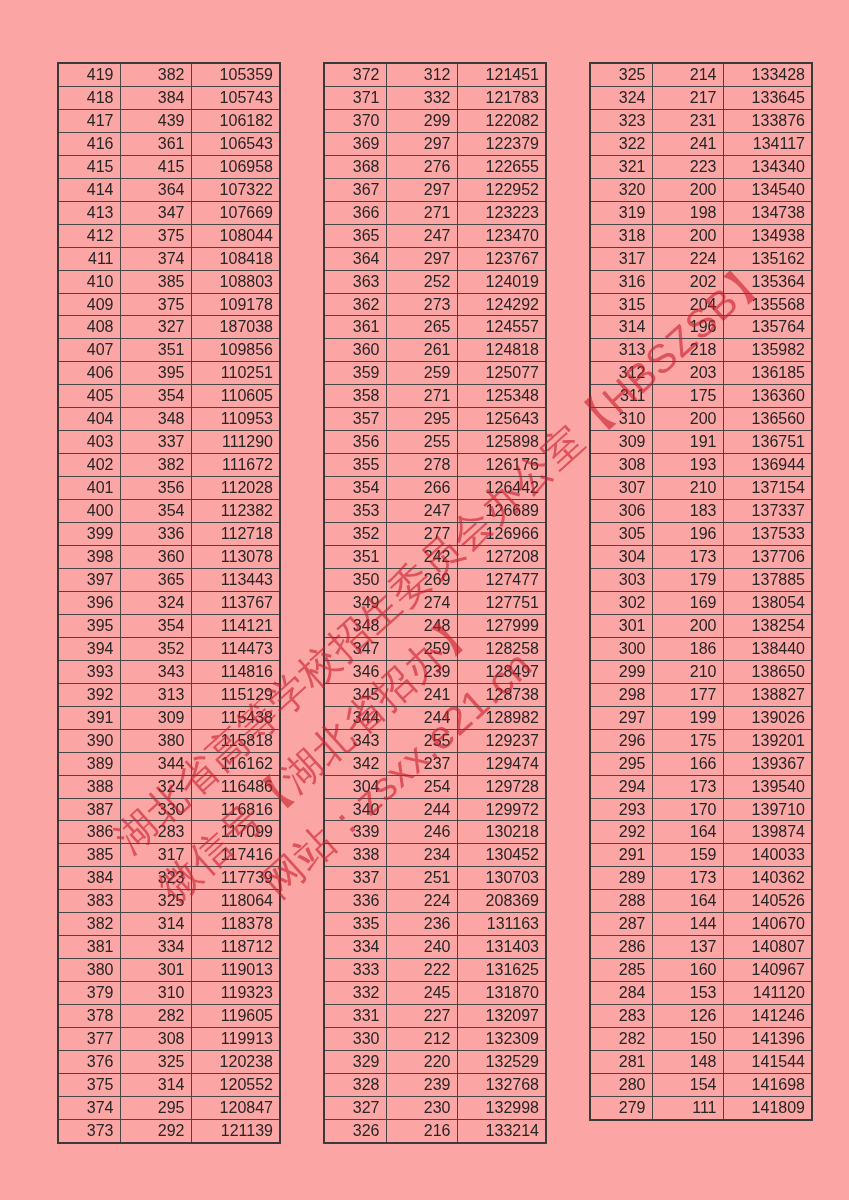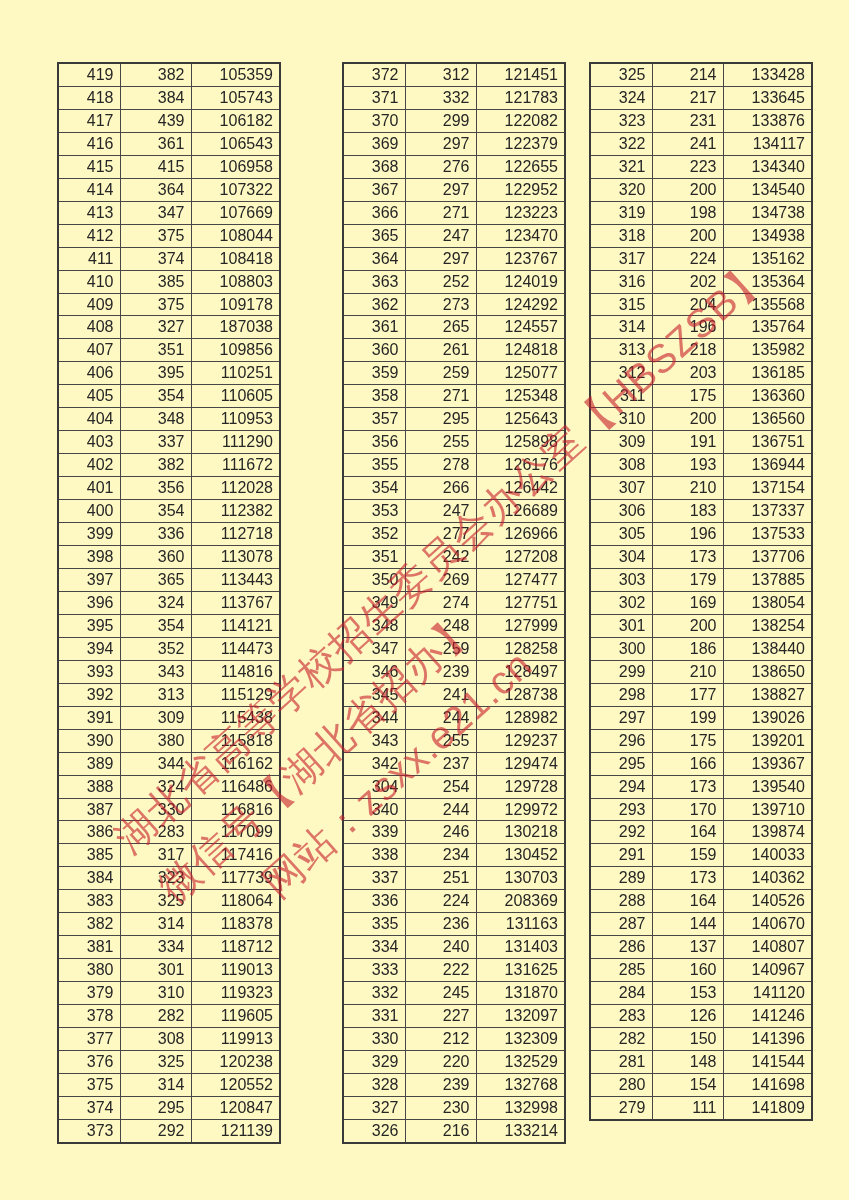--- a/index.html
+++ b/index.html
@@ -10,31 +10,31 @@
   body {
     width: 849px;
     height: 1200px;
     position: relative;
     overflow: hidden;
     font-family: "Liberation Sans", sans-serif;
   }
   .page {
     position: absolute;
     inset: 0;
-    background: #fef9c3;
+    background: #fca5a5;
   }
   table.score-table {
     position: absolute;
     top: 62px;
     border-collapse: collapse;
     table-layout: fixed;
     border: 2px solid #3a3a3a;
   }
   table.t-left   { left: 57px;  }
-  table.t-middle { left: 342px; }
+  table.t-middle { left: 323px; }
   table.t-right  { left: 589px; }
   col.c-score { width: 62px; }
   col.c-count { width: 71px; }
   col.c-cum   { width: 89px; }
   .score-table td {
     border: 1px solid #474747;
     height: 21.95px;
     line-height: 21.95px;
     font-size: 16px;
     color: #262626;

